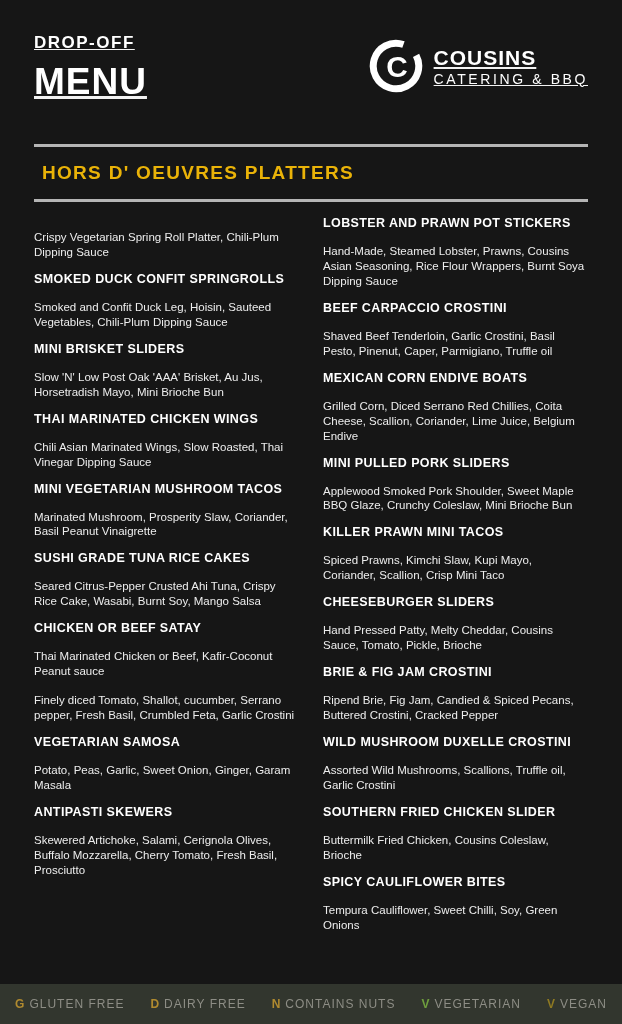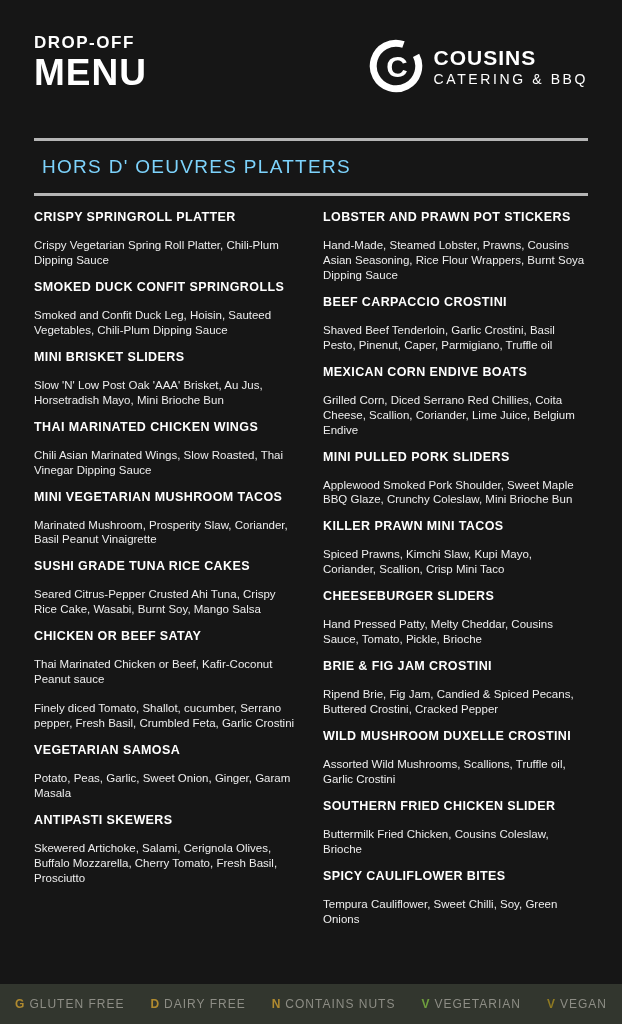--- a/index.html
+++ b/index.html
@@ -7,33 +7,33 @@
     width:622px;height:1024px;
     background:#161616;
     font-family:"Liberation Sans", sans-serif;
     color:#f2f2f2;
     display:flex;flex-direction:column;
     overflow:hidden;
     -webkit-font-smoothing:antialiased;
   }
   .page{flex:1;padding:34px 34px 0 34px;overflow:hidden;display:flex;flex-direction:column;}
   
-  .header{display:flex;justify-content:space-between;align-items:flex-start;}
+  .header{display:flex;justify-content:space-between;align-items:flex-start;text-decoration:underline;}
   .title-block{line-height:1;}
   .subtitle{font-size:17px;font-weight:bold;letter-spacing:1.5px;color:#ffffff;}
-  .main-title{font-size:37px;font-weight:bold;letter-spacing:1px;color:#ffffff;margin-top:3px;}
+  .main-title{font-size:37px;font-weight:bold;letter-spacing:1px;color:#ffffff;margin-top:12px;}
   .brand{display:flex;align-items:center;gap:10px;margin-top:4px;}
   .logo{width:56px;height:56px;flex:0 0 auto;}
   .brand-text{line-height:1;}
   .brand-name{font-size:21px;font-weight:bold;letter-spacing:1px;color:#ffffff;}
   .brand-tagline{font-size:14px;letter-spacing:2.6px;color:#ffffff;margin-top:4px;}
   
   .rule{height:3px;background:#b5b5b5;border:none;margin:0;}
   .rule-top{margin-top:44px;}
-  .section-title{font-size:19px;font-weight:normal;letter-spacing:1.3px;color:#7dd3fc;margin:15px 0 15px 8px;}
+  .section-title{font-size:19px;font-weight:bold;letter-spacing:1.3px;color:#eab308;margin:15px 0 15px 8px;}
   
   .columns{display:flex;gap:24px;margin-top:14px;flex:1;overflow:hidden;}
   .col{flex:1;min-width:0;}
   .item{margin-bottom:12px;}
   .item h3{margin:0;font-size:12.5px;font-weight:bold;letter-spacing:.4px;color:#ffffff;}
   .item p{margin:14px 0 0 0;font-size:11.5px;line-height:1.3;color:#ededed;}
   
   .legend{
     height:40px;background:#32362e;
     display:flex;align-items:center;justify-content:center;gap:26px;
@@ -67,21 +67,20 @@
     </div>
   </div>
 
   <div class="rule rule-top"></div>
   <div class="section-title">HORS D' OEUVRES PLATTERS</div>
   <div class="rule"></div>
 
   <div class="columns">
     <div class="col" id="col-left">
         <div class="item">
-          <h3>CRISPY SPRINGROLL PLATTER</h3>
           <p>Crispy Vegetarian Spring Roll Platter, Chili-Plum Dipping Sauce</p>
         </div>
         <div class="item">
           <h3>SMOKED DUCK CONFIT SPRINGROLLS</h3>
           <p>Smoked and Confit Duck Leg, Hoisin, Sauteed Vegetables, Chili-Plum Dipping Sauce</p>
         </div>
         <div class="item">
           <h3>MINI BRISKET SLIDERS</h3>
           <p>Slow 'N' Low Post Oak 'AAA' Brisket, Au Jus, Horsetradish Mayo, Mini Brioche Bun</p>
         </div>

